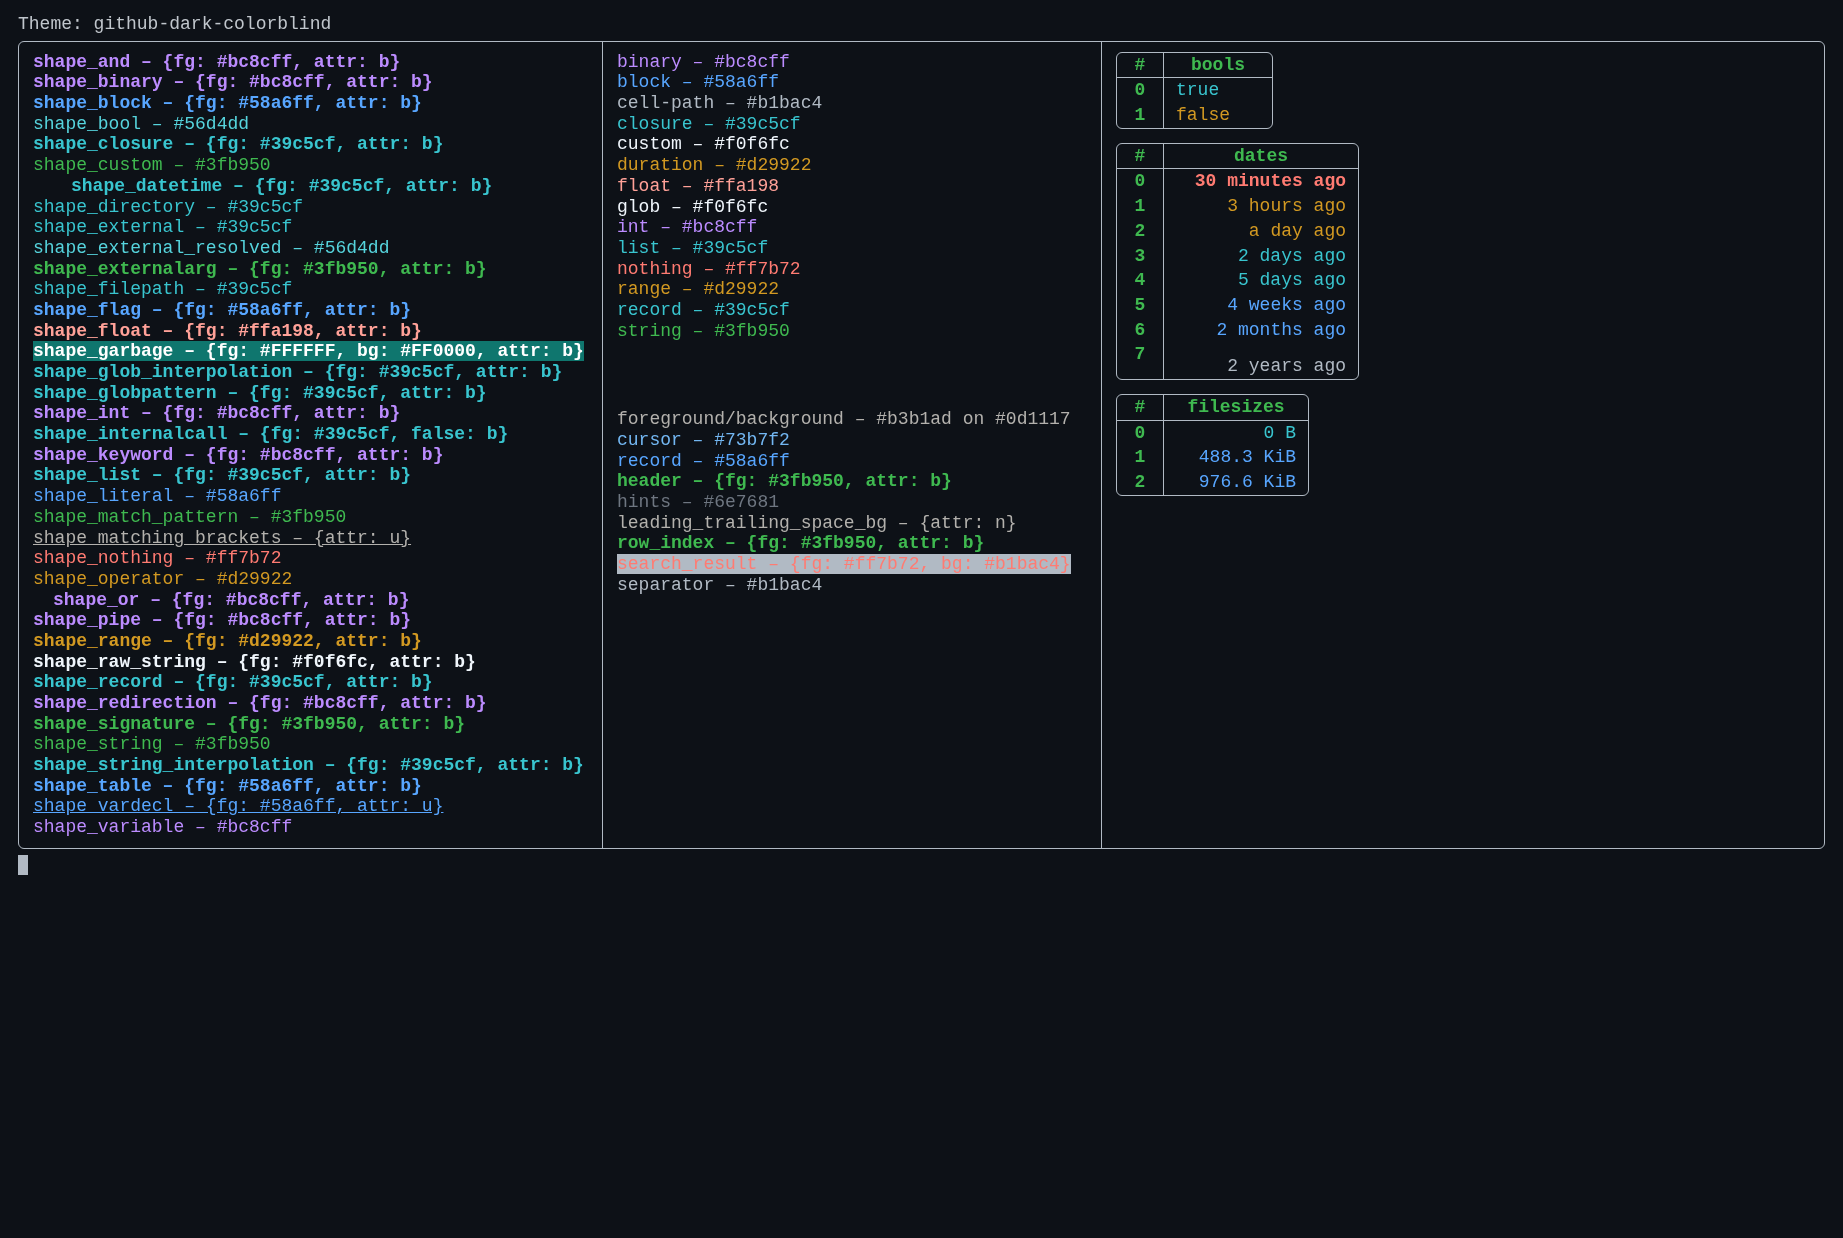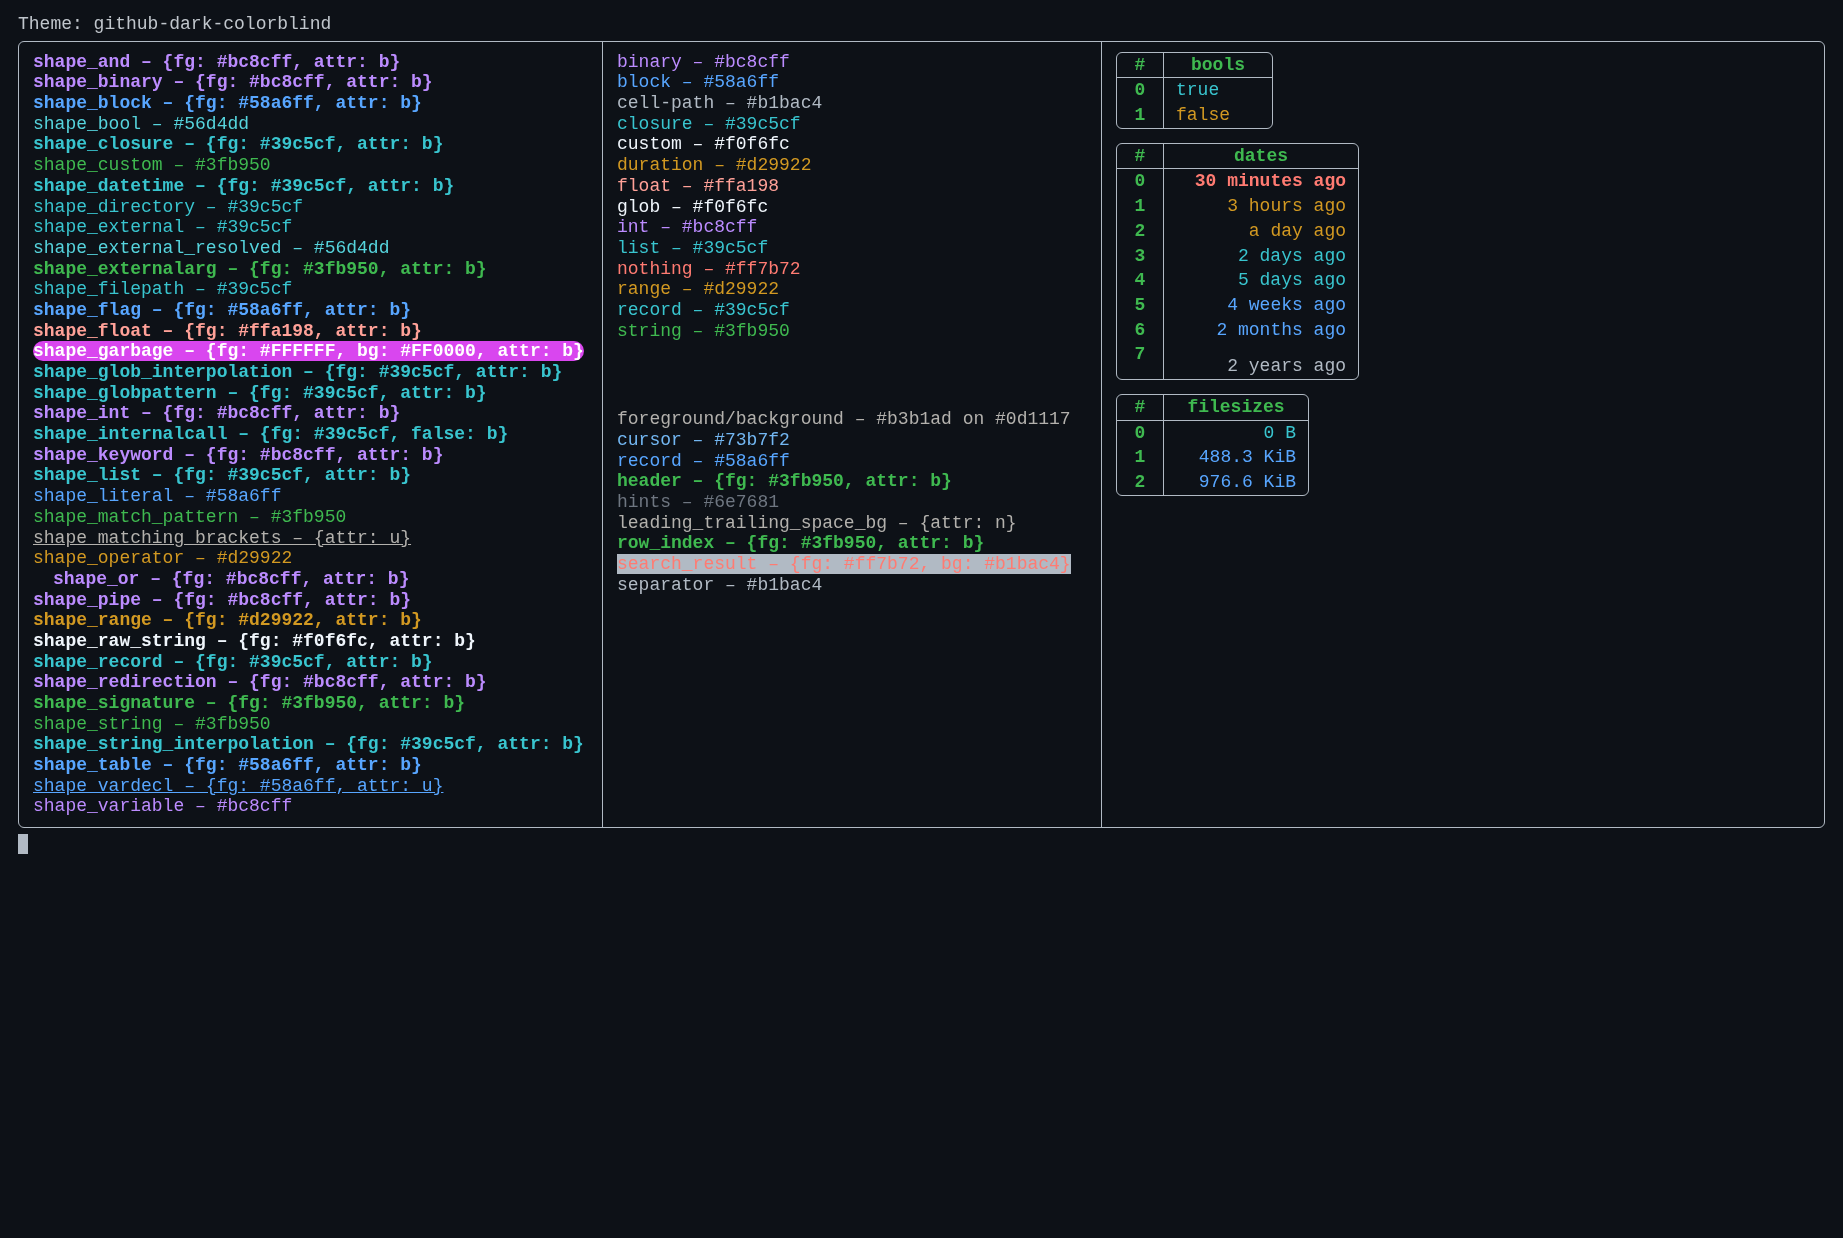--- a/index.html
+++ b/index.html
@@ -34,38 +34,39 @@
 <div class="screen">
   <div class="theme-line">Theme: github-dark-colorblind</div>
   <div class="frame">
     <div class="col col1" id="col1">
         <div class="row"><span class="b" style="color:#bc8cff;">shape_and – {fg: #bc8cff, attr: b}</span></div>
         <div class="row"><span class="b" style="color:#bc8cff;">shape_binary – {fg: #bc8cff, attr: b}</span></div>
         <div class="row"><span class="b" style="color:#58a6ff;">shape_block – {fg: #58a6ff, attr: b}</span></div>
         <div class="row"><span style="color:#56d4dd;">shape_bool – #56d4dd</span></div>
         <div class="row"><span class="b" style="color:#39c5cf;">shape_closure – {fg: #39c5cf, attr: b}</span></div>
         <div class="row"><span style="color:#3fb950;">shape_custom – #3fb950</span></div>
-        <div class="row"><span class="b" style="color:#39c5cf;">shape_datetime – {fg: #39c5cf, attr: b}</span></div>
+        <div class="row"><span class="b" style="color:#39c5cf;margin-left:38px;">shape_datetime – {fg: #39c5cf, attr: b}</span></div>
         <div class="row"><span style="color:#39c5cf;">shape_directory – #39c5cf</span></div>
         <div class="row"><span style="color:#39c5cf;">shape_external – #39c5cf</span></div>
         <div class="row"><span style="color:#56d4dd;">shape_external_resolved – #56d4dd</span></div>
         <div class="row"><span class="b" style="color:#3fb950;">shape_externalarg – {fg: #3fb950, attr: b}</span></div>
         <div class="row"><span style="color:#39c5cf;">shape_filepath – #39c5cf</span></div>
         <div class="row"><span class="b" style="color:#58a6ff;">shape_flag – {fg: #58a6ff, attr: b}</span></div>
         <div class="row"><span class="b" style="color:#ffa198;">shape_float – {fg: #ffa198, attr: b}</span></div>
-        <div class="row"><span class="b" style="color:#FFFFFF;background:#d946ef;border-radius:10px;">shape_garbage – {fg: #FFFFFF, bg: #FF0000, attr: b}</span></div>
+        <div class="row"><span class="b" style="color:#FFFFFF;background:#0f766e;">shape_garbage – {fg: #FFFFFF, bg: #FF0000, attr: b}</span></div>
         <div class="row"><span class="b" style="color:#39c5cf;">shape_glob_interpolation – {fg: #39c5cf, attr: b}</span></div>
         <div class="row"><span class="b" style="color:#39c5cf;">shape_globpattern – {fg: #39c5cf, attr: b}</span></div>
         <div class="row"><span class="b" style="color:#bc8cff;">shape_int – {fg: #bc8cff, attr: b}</span></div>
         <div class="row"><span class="b" style="color:#39c5cf;">shape_internalcall – {fg: #39c5cf, false: b}</span></div>
         <div class="row"><span class="b" style="color:#bc8cff;">shape_keyword – {fg: #bc8cff, attr: b}</span></div>
         <div class="row"><span class="b" style="color:#39c5cf;">shape_list – {fg: #39c5cf, attr: b}</span></div>
         <div class="row"><span style="color:#58a6ff;">shape_literal – #58a6ff</span></div>
         <div class="row"><span style="color:#3fb950;">shape_match_pattern – #3fb950</span></div>
         <div class="row"><span class="u" style="color:#b3b1ad;">shape_matching_brackets – {attr: u}</span></div>
+        <div class="row"><span style="color:#ff7b72;">shape_nothing – #ff7b72</span></div>
         <div class="row"><span style="color:#d29922;">shape_operator – #d29922</span></div>
         <div class="row"><span class="b" style="color:#bc8cff;margin-left:20px;">shape_or – {fg: #bc8cff, attr: b}</span></div>
         <div class="row"><span class="b" style="color:#bc8cff;">shape_pipe – {fg: #bc8cff, attr: b}</span></div>
         <div class="row"><span class="b" style="color:#d29922;">shape_range – {fg: #d29922, attr: b}</span></div>
         <div class="row"><span class="b" style="color:#f0f6fc;">shape_raw_string – {fg: #f0f6fc, attr: b}</span></div>
         <div class="row"><span class="b" style="color:#39c5cf;">shape_record – {fg: #39c5cf, attr: b}</span></div>
         <div class="row"><span class="b" style="color:#bc8cff;">shape_redirection – {fg: #bc8cff, attr: b}</span></div>
         <div class="row"><span class="b" style="color:#3fb950;">shape_signature – {fg: #3fb950, attr: b}</span></div>
         <div class="row"><span style="color:#3fb950;">shape_string – #3fb950</span></div>
         <div class="row"><span class="b" style="color:#39c5cf;">shape_string_interpolation – {fg: #39c5cf, attr: b}</span></div>

